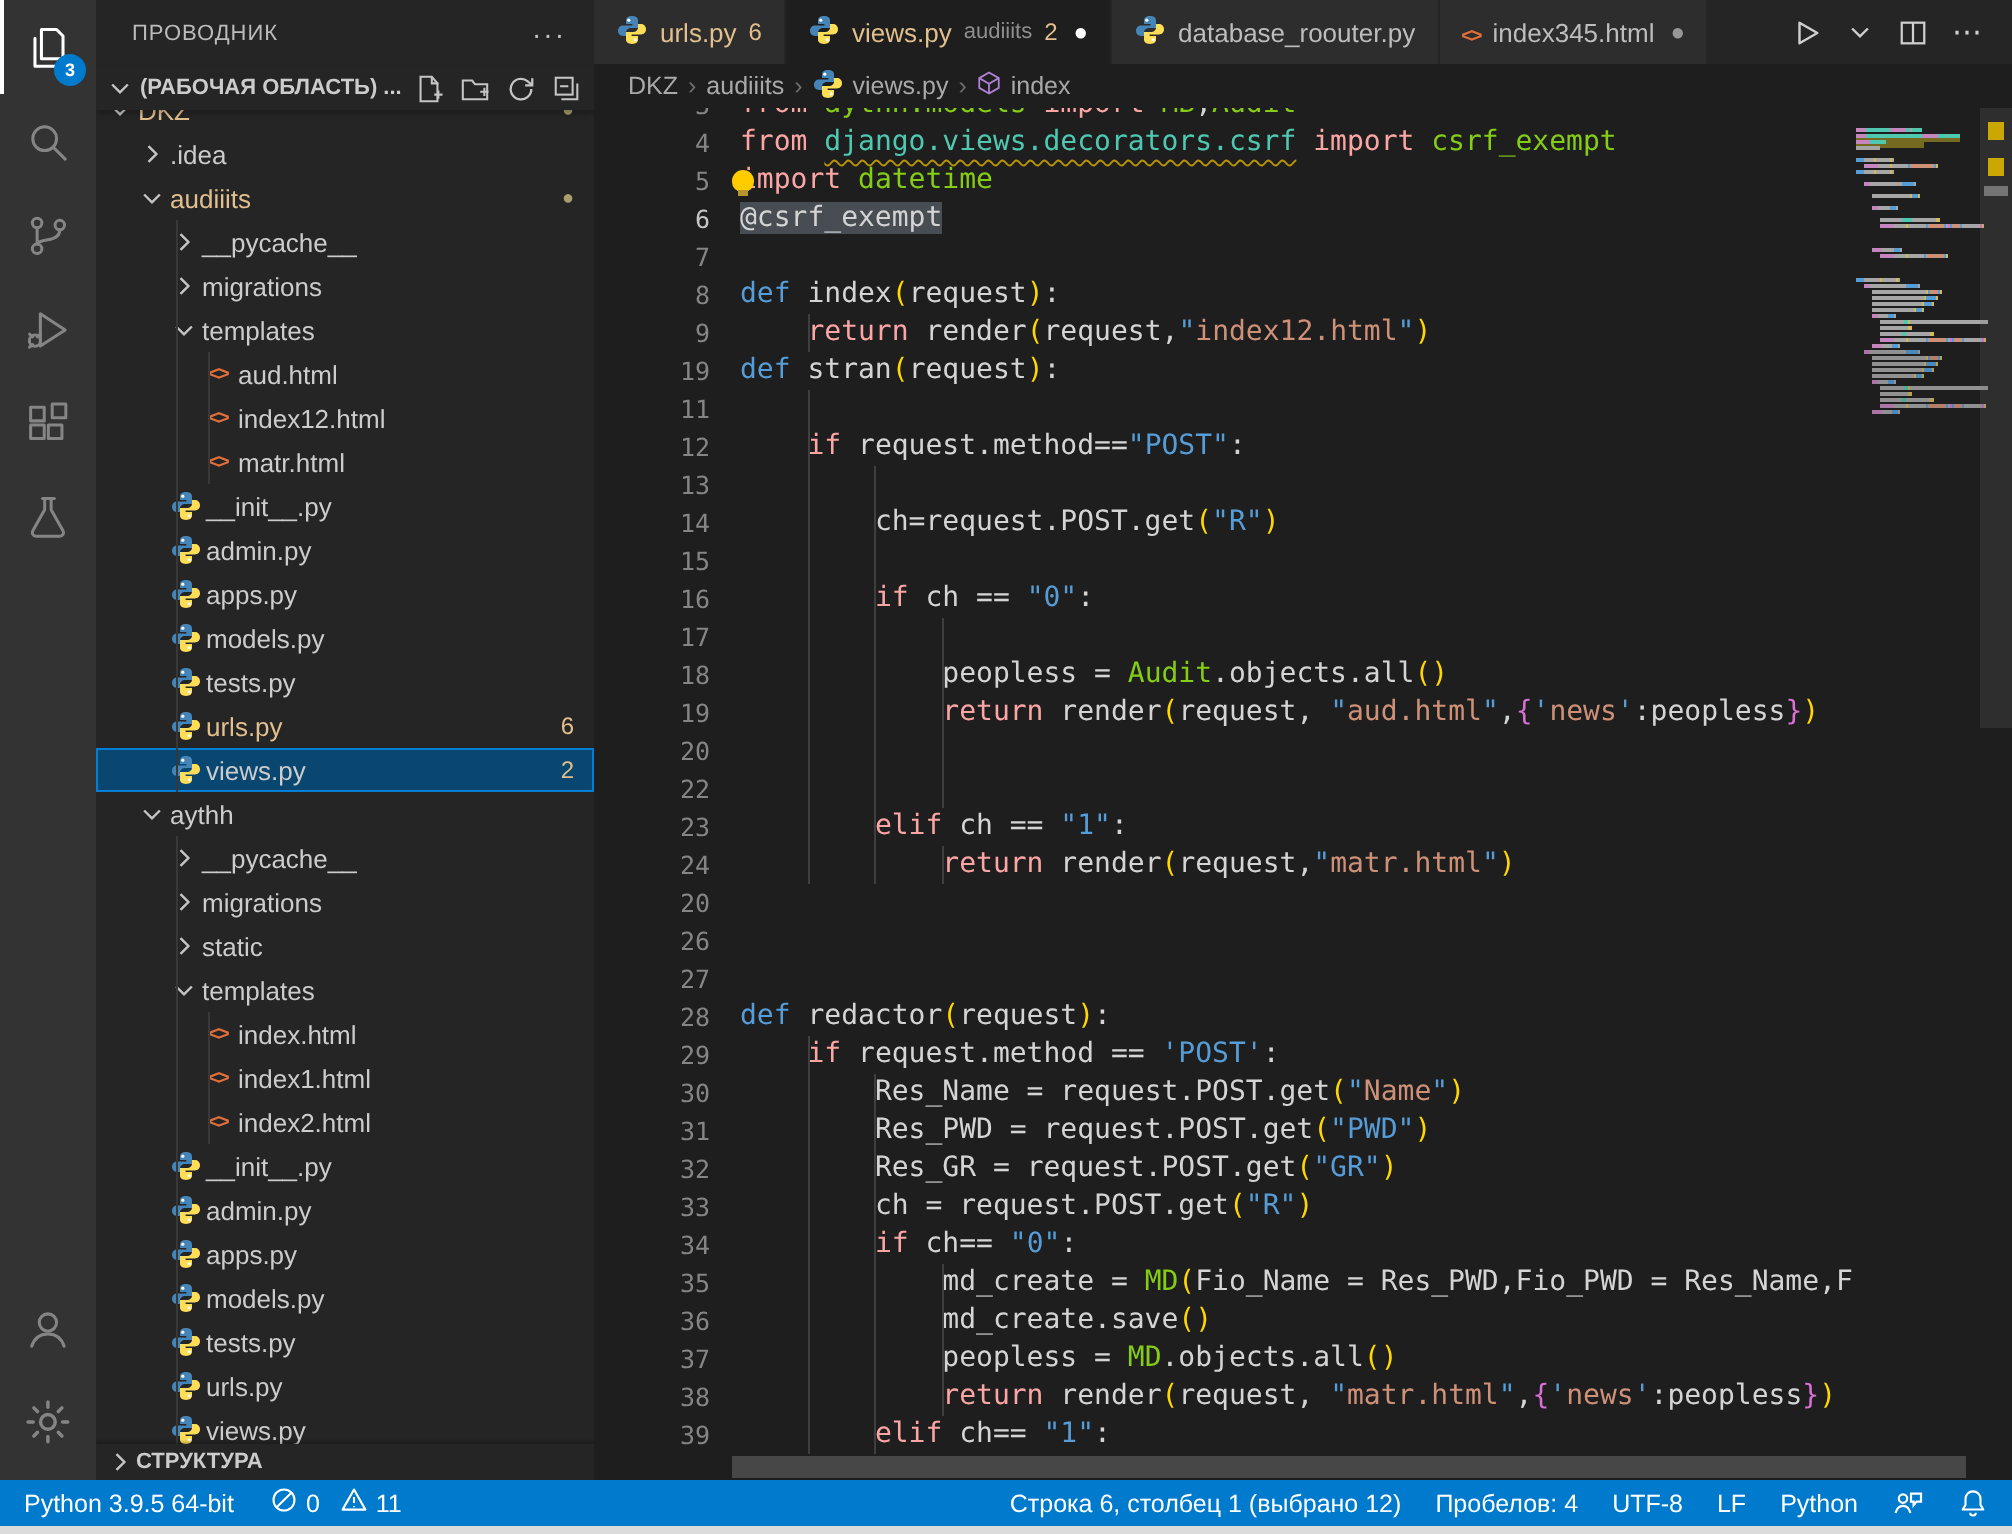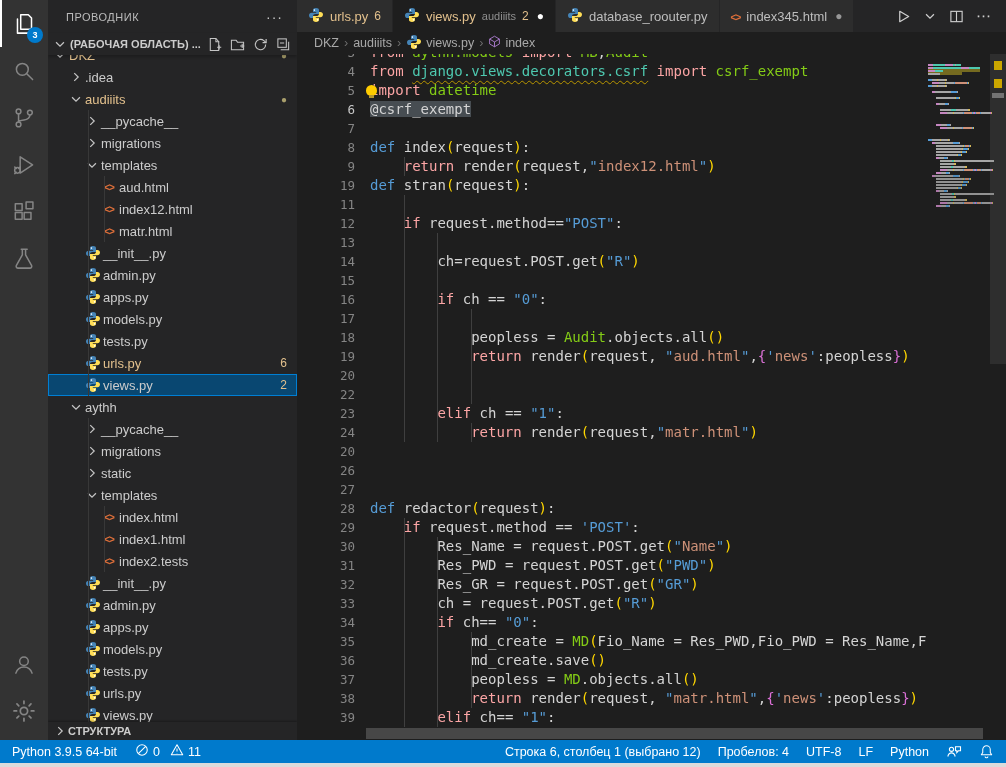--- a/index.html
+++ b/index.html
@@ -410,21 +410,21 @@
             <span class="htmlglyph">&lt;&gt;</span>
           </span>
           <span class="tlabel">index1.html</span>
         </div>
         <div class="trow" style="padding-left: 52px;">
           <i class="tg" style="left: 40px;"></i>
           <i class="tg" style="left: 56px;"></i>
           <span class="ticon">
             <span class="htmlglyph">&lt;&gt;</span>
           </span>
-          <span class="tlabel">index2.tests</span>
+          <span class="tlabel">index2.html</span>
         </div>
         <div class="trow" style="padding-left: 36px;">
           <i class="tg" style="left: 40px;"></i>
           <span class="ticon">
             <svg width="16" height="16" viewBox="0 0 16 16">
               <path fill="#4584b6" d="M8 1C6 1 5 1.9 5 3.2V5h3.2v.8H3.6C2.1 5.8 1 6.8 1 8.4S2.1 11 3.6 11H5V9.3C5 7.9 6.2 7 7.6 7H11V3.2C11 1.9 10 1 8 1z"></path>
               <path fill="#ffde57" d="M8 15c2 0 3-.9 3-2.2V11H7.8v-.8h4.6c1.5 0 2.6-1 2.6-2.6S13.9 5 12.4 5H11v1.7C11 8.1 9.8 9 8.4 9H5v3.8C5 14.1 6 15 8 15z"></path>
               <circle fill="#fff" cx="6.4" cy="3.1" r=".8"></circle>
               <circle fill="#fff" cx="9.6" cy="12.9" r=".8"></circle>
             </svg>

